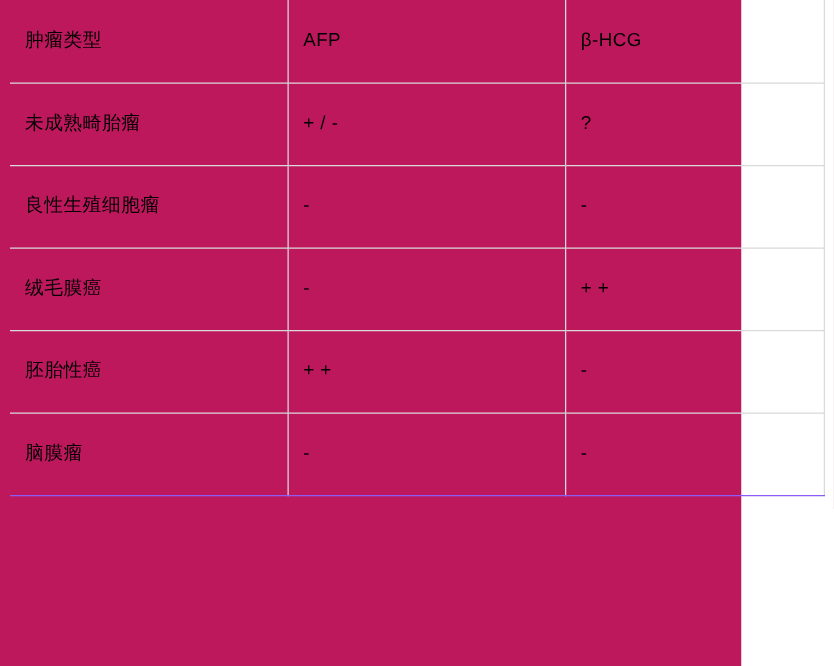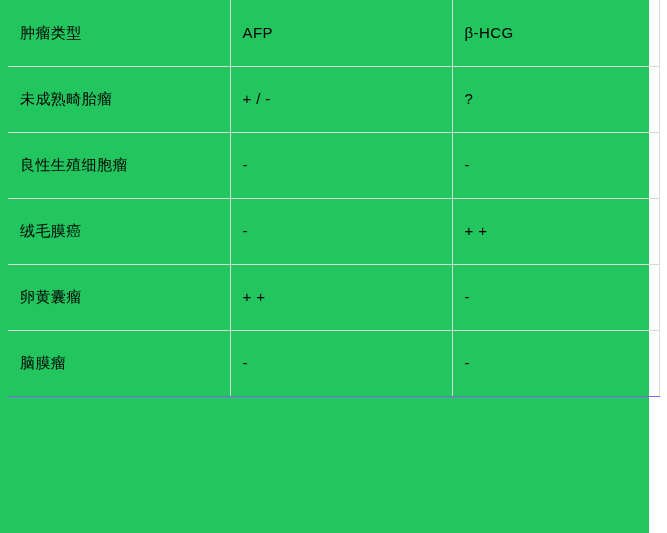--- a/index.html
+++ b/index.html
@@ -8,24 +8,24 @@
     background: #ffffff;
   }
   body {
     width: 667px;
     height: 533px;
     font-family: "Liberation Sans", sans-serif;
     color: #000000;
     overflow: hidden;
   }
   .sheet {
-    width: 649px;
+    width: 593px;
     height: 533px;
     position: relative;
-    background: #22c55e;
+    background: #be185d;
     box-sizing: border-box;
   }
   table.tumor-table {
     border-collapse: collapse;
     table-layout: fixed;
     width: 651px;
     margin-left: 8px;
     margin-top: 0px;
   }
   table.tumor-table col.c1 { width: 222px; }
@@ -82,21 +82,21 @@
         <td>良性生殖细胞瘤</td>
         <td>-</td>
         <td>-</td>
       </tr>
       <tr>
         <td>绒毛膜癌</td>
         <td>-</td>
         <td>+ +</td>
       </tr>
       <tr>
-        <td>卵黄囊瘤</td>
+        <td>胚胎性癌</td>
         <td>+ +</td>
         <td>-</td>
       </tr>
       <tr>
         <td>脑膜瘤</td>
         <td>-</td>
         <td>-</td>
       </tr>
     </tbody>
   </table>

